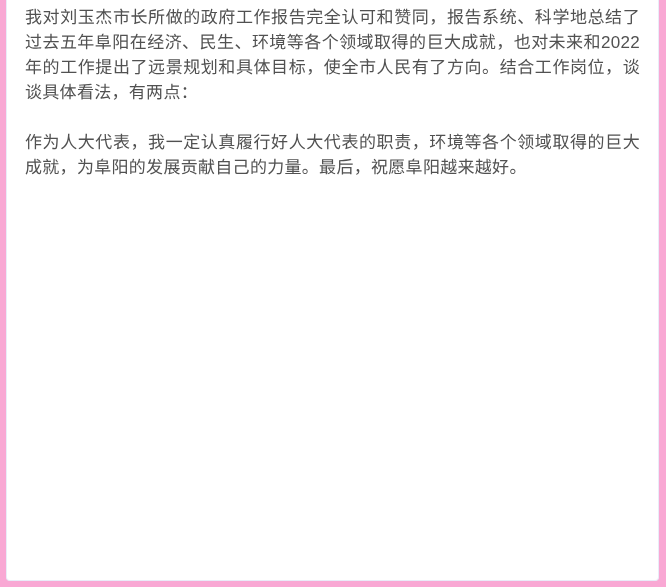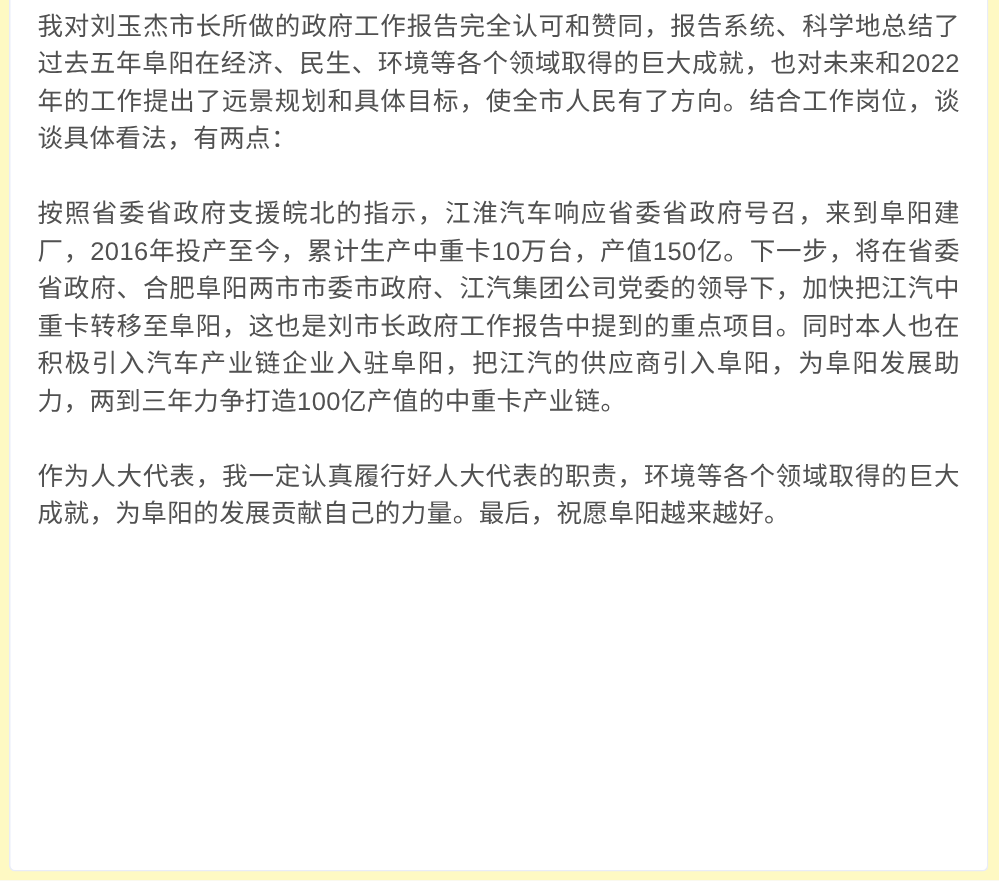--- a/index.html
+++ b/index.html
@@ -8,21 +8,21 @@
     padding: 0;
     width: 666px;
     height: 587px;
     overflow: hidden;
     background: #f1f3fd;
     font-family: "Liberation Sans", "DejaVu Sans", sans-serif;
   }
   .page {
     width: 666px;
     height: 587px;
-    background: #fef9c3;
+    background: #f9a8d4;
   }
   .content-card {
     margin: 0 7px 0 6px;
     width: 653px;
     height: 581px;
     background: #ffffff;
     border: 1px solid #e9ecf8;
     border-top: none;
     border-radius: 0 0 4px 4px;
     padding: 0 18px;
@@ -40,16 +40,15 @@
   .content-card p:first-child {
     margin-top: 5px;
   }
 </style>
 </head>
 <body>
 
 <div class="page">
   <div class="content-card">
     <p>我对刘玉杰市长所做的政府工作报告完全认可和赞同，报告系统、科学地总结了过去五年阜阳在经济、民生、环境等各个领域取得的巨大成就，也对未来和2022年的工作提出了远景规划和具体目标，使全市人民有了方向。结合工作岗位，谈谈具体看法，有两点：</p>
-    <p>按照省委省政府支援皖北的指示，江淮汽车响应省委省政府号召，来到阜阳建厂，2016年投产至今，累计生产中重卡10万台，产值150亿。下一步，将在省委省政府、合肥阜阳两市市委市政府、江汽集团公司党委的领导下，加快把江汽中重卡转移至阜阳，这也是刘市长政府工作报告中提到的重点项目。同时本人也在积极引入汽车产业链企业入驻阜阳，把江汽的供应商引入阜阳，为阜阳发展助力，两到三年力争打造100亿产值的中重卡产业链。</p>
     <p>作为人大代表，我一定认真履行好人大代表的职责，环境等各个领域取得的巨大成就，为阜阳的发展贡献自己的力量。最后，祝愿阜阳越来越好。</p>
   </div>
 </div>
 
 </body></html>

